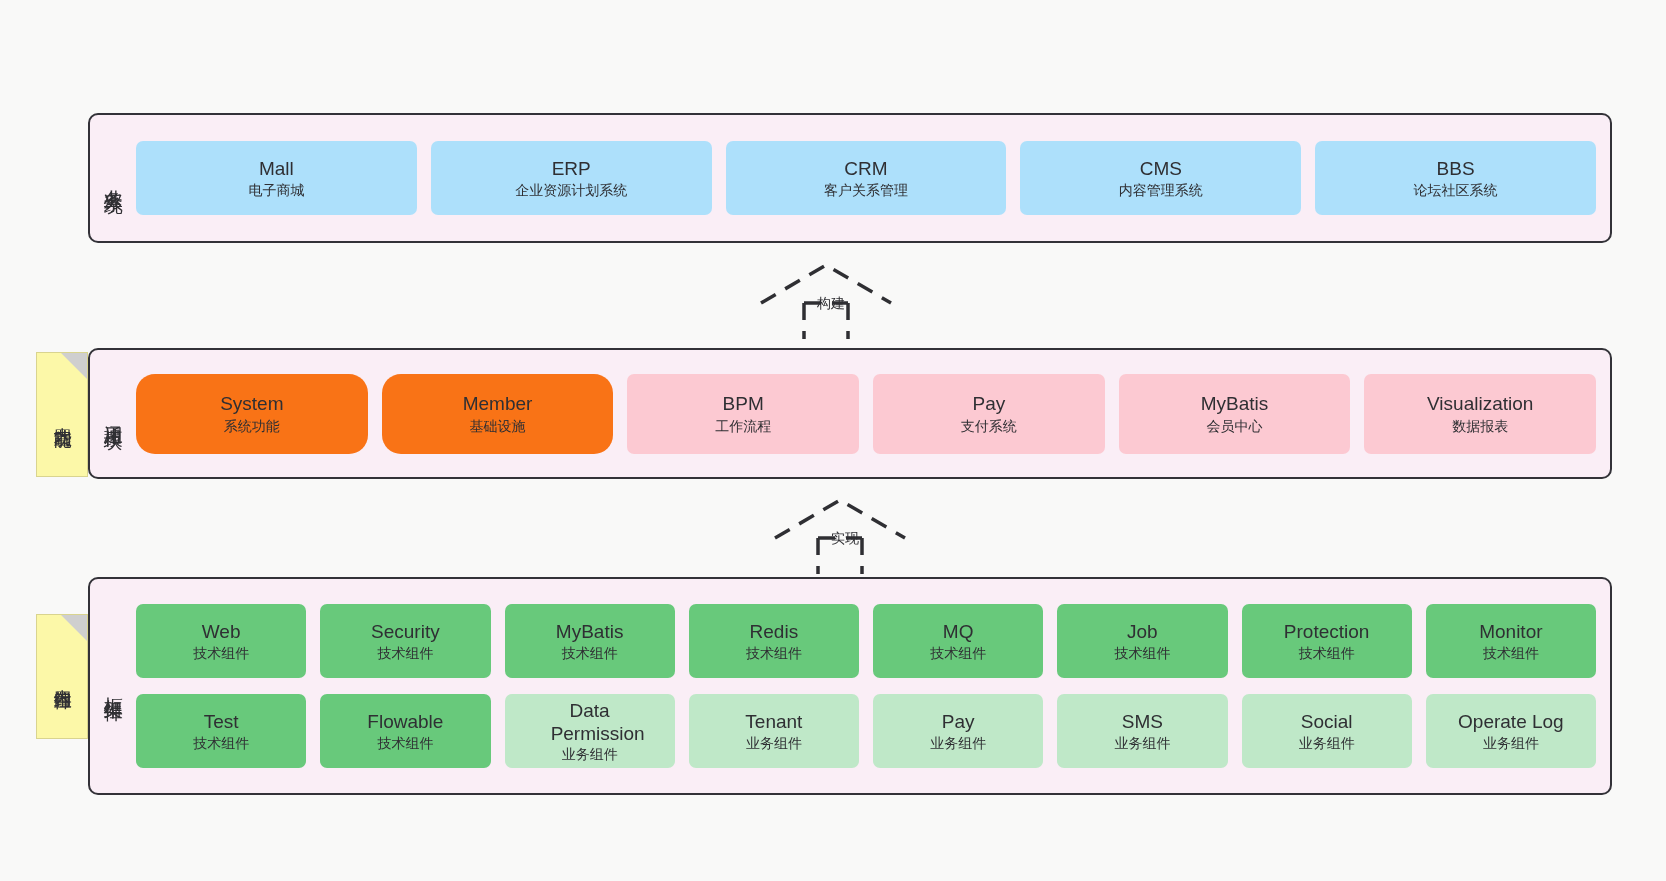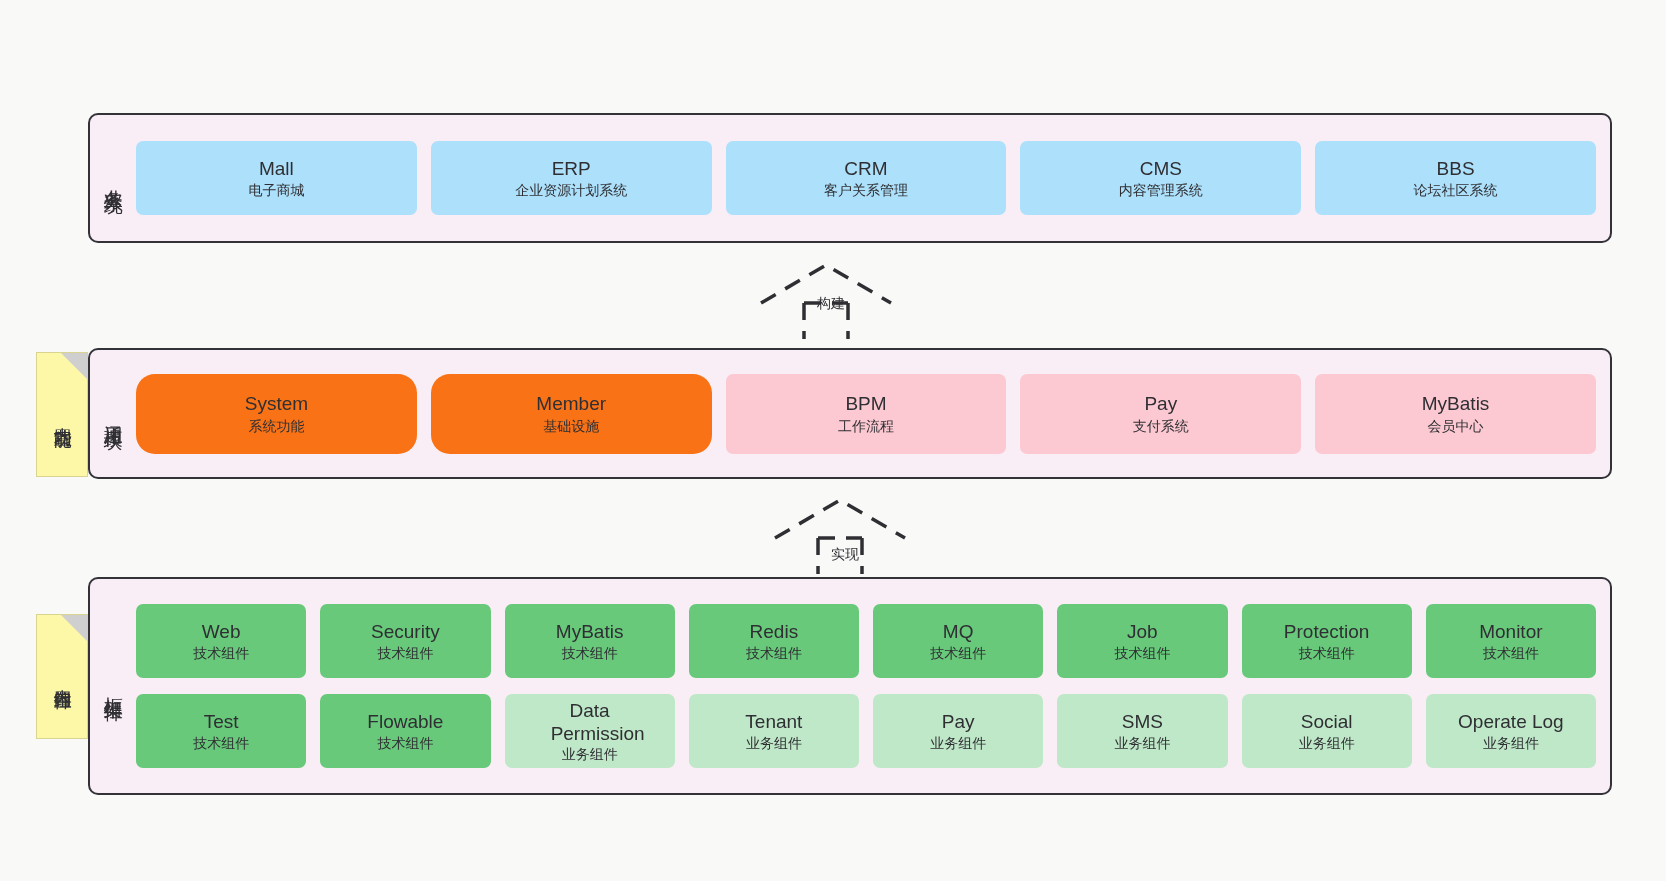--- a/index.html
+++ b/index.html
@@ -173,30 +173,34 @@
           <span class="t2">工作流程</span>
         </div>
         <div class="card c-pink h-mid">
           <span class="t1">Pay</span>
           <span class="t2">支付系统</span>
         </div>
         <div class="card c-pink h-mid">
           <span class="t1">MyBatis</span>
           <span class="t2">会员中心</span>
         </div>
+        <div class="card c-pink h-mid">
+          <span class="t1">Visualization</span>
+          <span class="t2">数据报表</span>
+        </div>
       </div>
     </div>
   </div>
 
   <div class="arrow" style="left:771px; top:494px;">
     <svg width="145" height="82" viewBox="0 0 145 82">
       <path d="M4 44 L69 6 L134 44" fill="none" stroke="#2f2f33" stroke-width="3.5" stroke-dasharray="17 11" stroke-linecap="butt"></path>
       <path d="M47 44 L47 80 M91 44 L91 80 M47 44 L91 44" fill="none" stroke="#2f2f33" stroke-width="3.5" stroke-dasharray="17 11"></path>
     </svg>
-    <span class="arrow-label" style="left:60px; top:52px;">实现</span>
+    <span class="arrow-label" style="left:60px; top:36px;">实现</span>
   </div>
 
   <div class="sticky" style="left:36px; top:614px; width:52px; height:125px;">
     <span class="fold"></span>
     <span>内置组件</span>
   </div>
 
   <div class="layer" id="layer-framework" style="left:88px; top:577px; width:1524px; height:218px;">
     <div class="layer-label">框架组件</div>
     <div class="layer-body">

